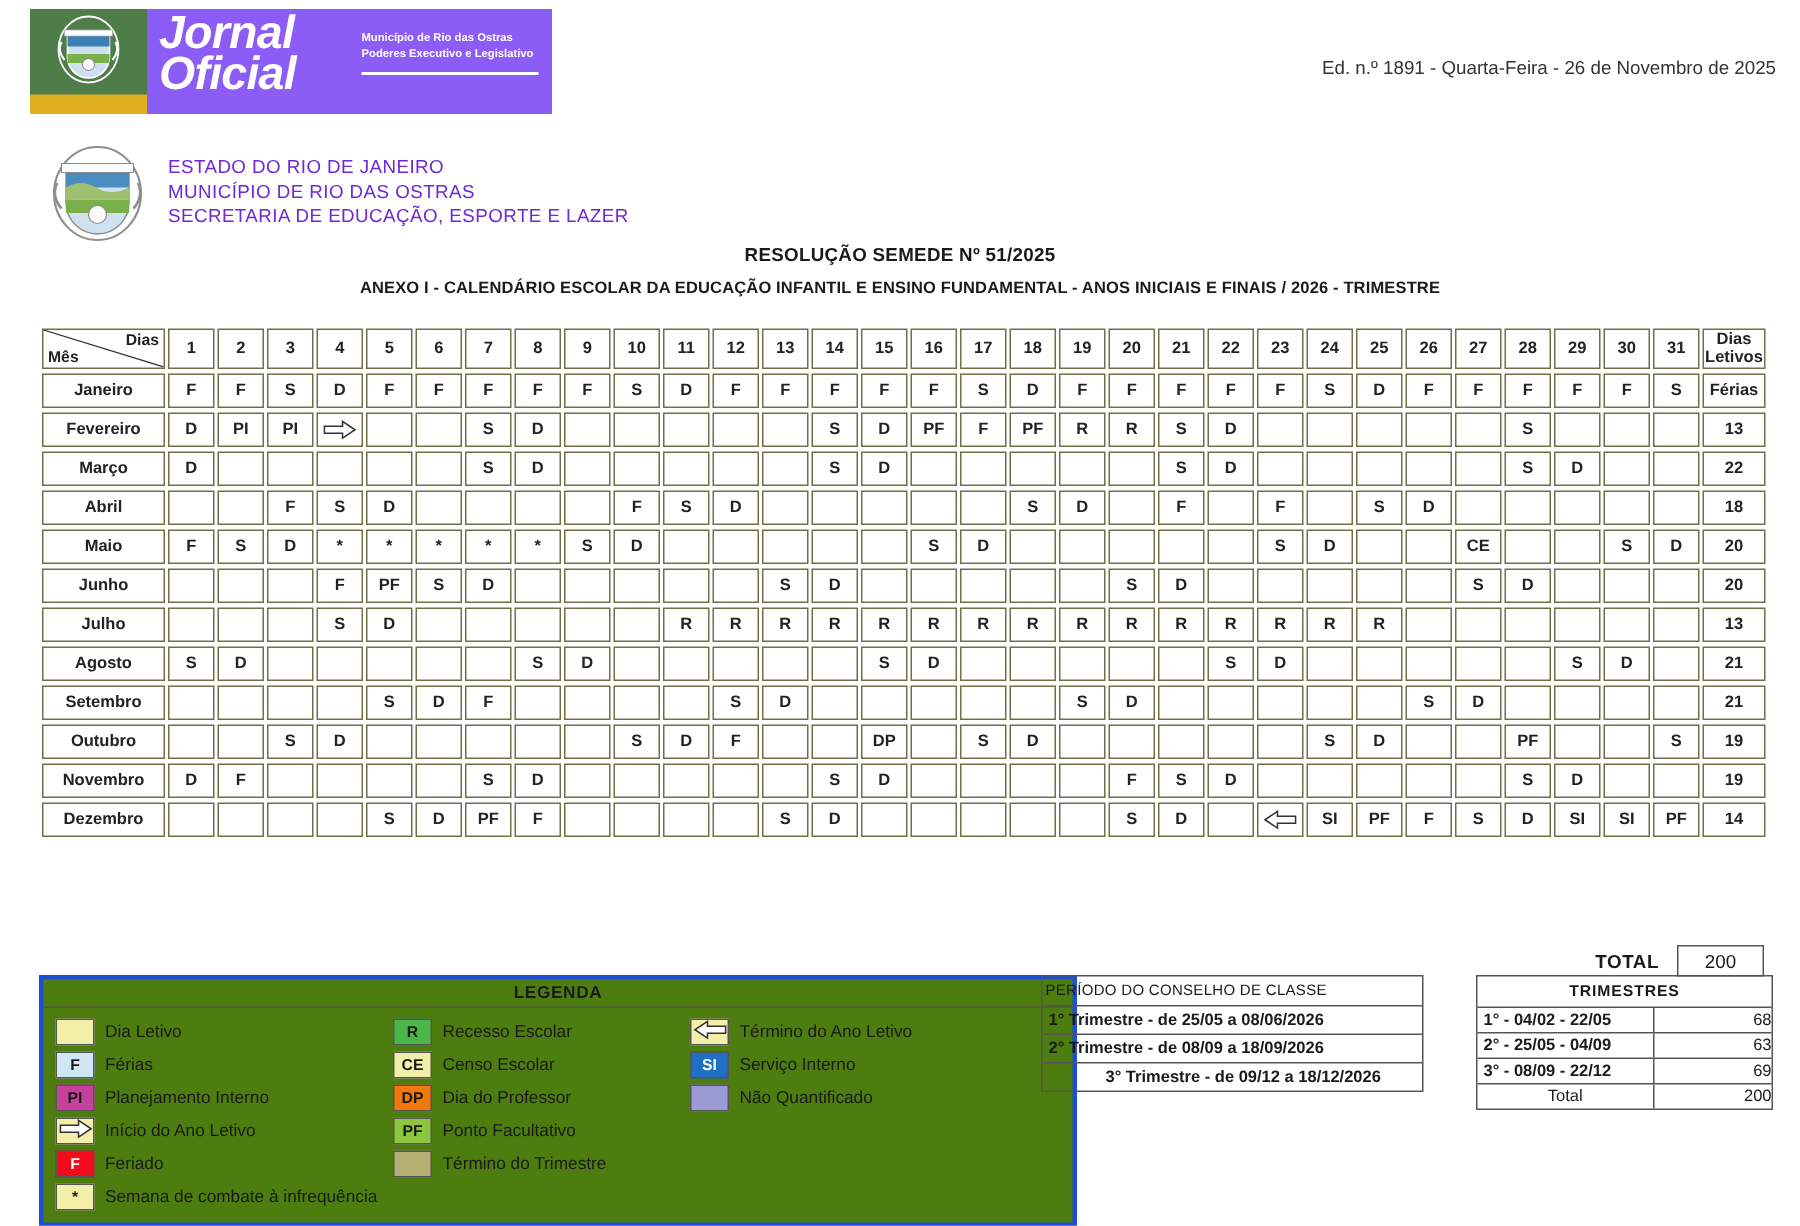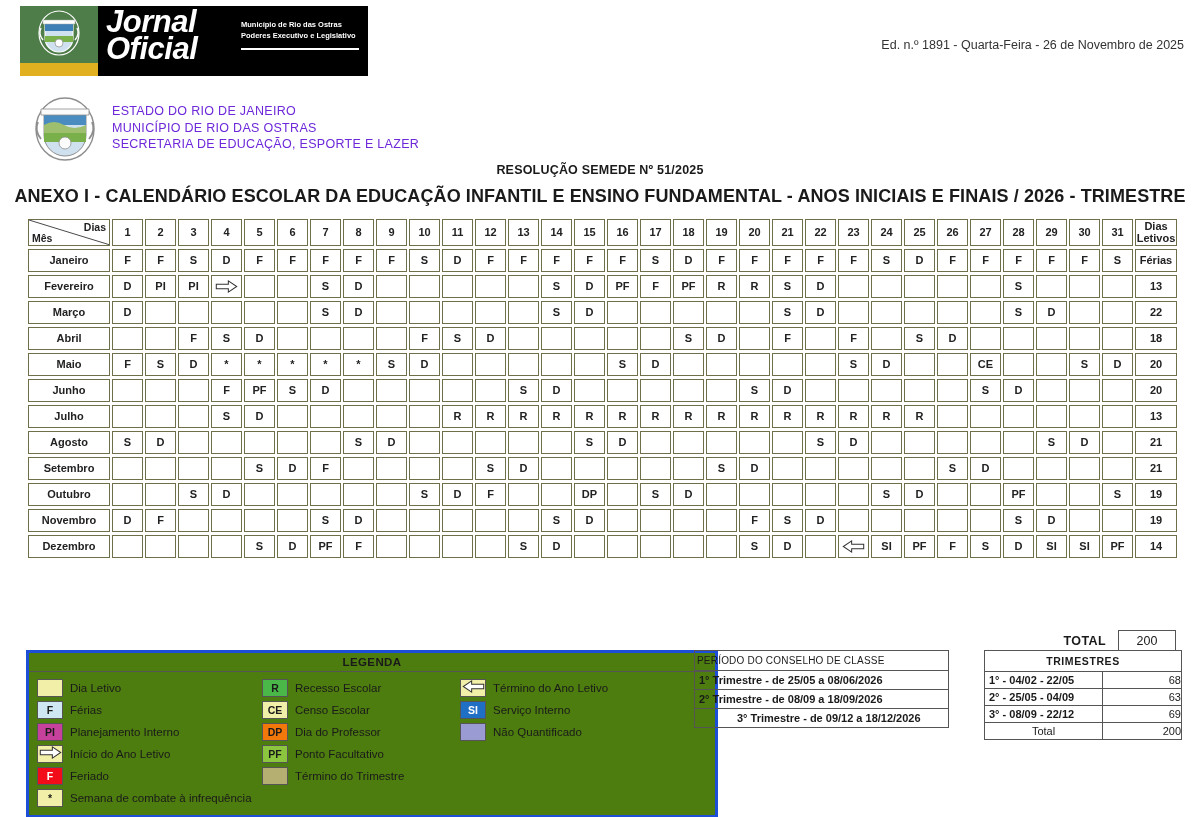--- a/index.html
+++ b/index.html
@@ -11,37 +11,37 @@
     color:#1a1a1a;
     position:relative;
     overflow:hidden;
   }
 
   
   .masthead { position:absolute; left:20px; top:6px; width:348px; height:70px; display:flex; }
   .mh-crest { width:78px; height:70px; background:#4f7d4a; position:relative; overflow:hidden; }
   .mh-crest .goldbar { position:absolute; left:0; bottom:0; width:100%; height:13px; background:#e0b020; }
   .mh-crest .shield { position:absolute; left:50%; top:4px; transform:translateX(-50%); width:44px; height:46px; }
-  .mh-blue { flex:1; background:#000000; position:relative; }
+  .mh-blue { flex:1; background:#8b5cf6; position:relative; }
   .mh-title { color:#fff; font-weight:bold; font-style:italic; line-height:0.88;
               position:absolute; left:8px; top:2px; font-size:31px; letter-spacing:-0.5px; }
   .mh-title span { display:block; }
   .mh-sub { position:absolute; left:143px; top:14px; color:#fff; font-size:7.5px; font-weight:bold; line-height:1.45; width:120px; }
   .mh-rule { position:absolute; left:143px; top:42px; width:118px; height:1.5px; background:#fff; }
 
   .ed-line { position:absolute; right:16px; top:38px; font-size:12.5px; color:#333; white-space:nowrap; }
 
   
   .sec-block { position:absolute; left:32px; top:95px; display:flex; align-items:center; gap:14px; }
   .sec-crest { width:66px; height:66px; }
   .sec-text { font-size:12.5px; line-height:1.32; color:#6d28d9; letter-spacing:.3px; }
   .sec-text div { white-space:nowrap; }
 
   .res-title { position:absolute; left:0; right:0; top:163px; text-align:center; font-size:12.5px; font-weight:bold; letter-spacing:.2px; }
-  .anexo-title { position:absolute; left:0; right:0; top:186px; text-align:center; font-size:18px; font-weight:bold; letter-spacing:.1px; }
+  .anexo-title { position:absolute; left:0; right:0; top:186px; text-align:center; font-size:11px; font-weight:bold; letter-spacing:.1px; }
 
   
   .cal-wrap { position:absolute; left:26px; top:216px; }
   table.cal { border-collapse:separate; border-spacing:2px 3px; }
   table.cal td, table.cal th { border:1px solid #6f6f4a; font-size:11px; text-align:center;
        font-weight:bold; padding:0; height:23px; background:#fff; color:#222; }
   th.hdr-corner { width:82px; height:30px; position:relative; padding:0; background:#fff; }
   th.hdr-corner .dias { position:absolute; right:3px; top:1px; font-size:10.5px; font-weight:bold; }
   th.hdr-corner .mes  { position:absolute; left:3px; bottom:1px; font-size:10.5px; font-weight:bold; }
   th.hdr-corner .slash { position:absolute; left:0; top:0; width:100%; height:100%; }

